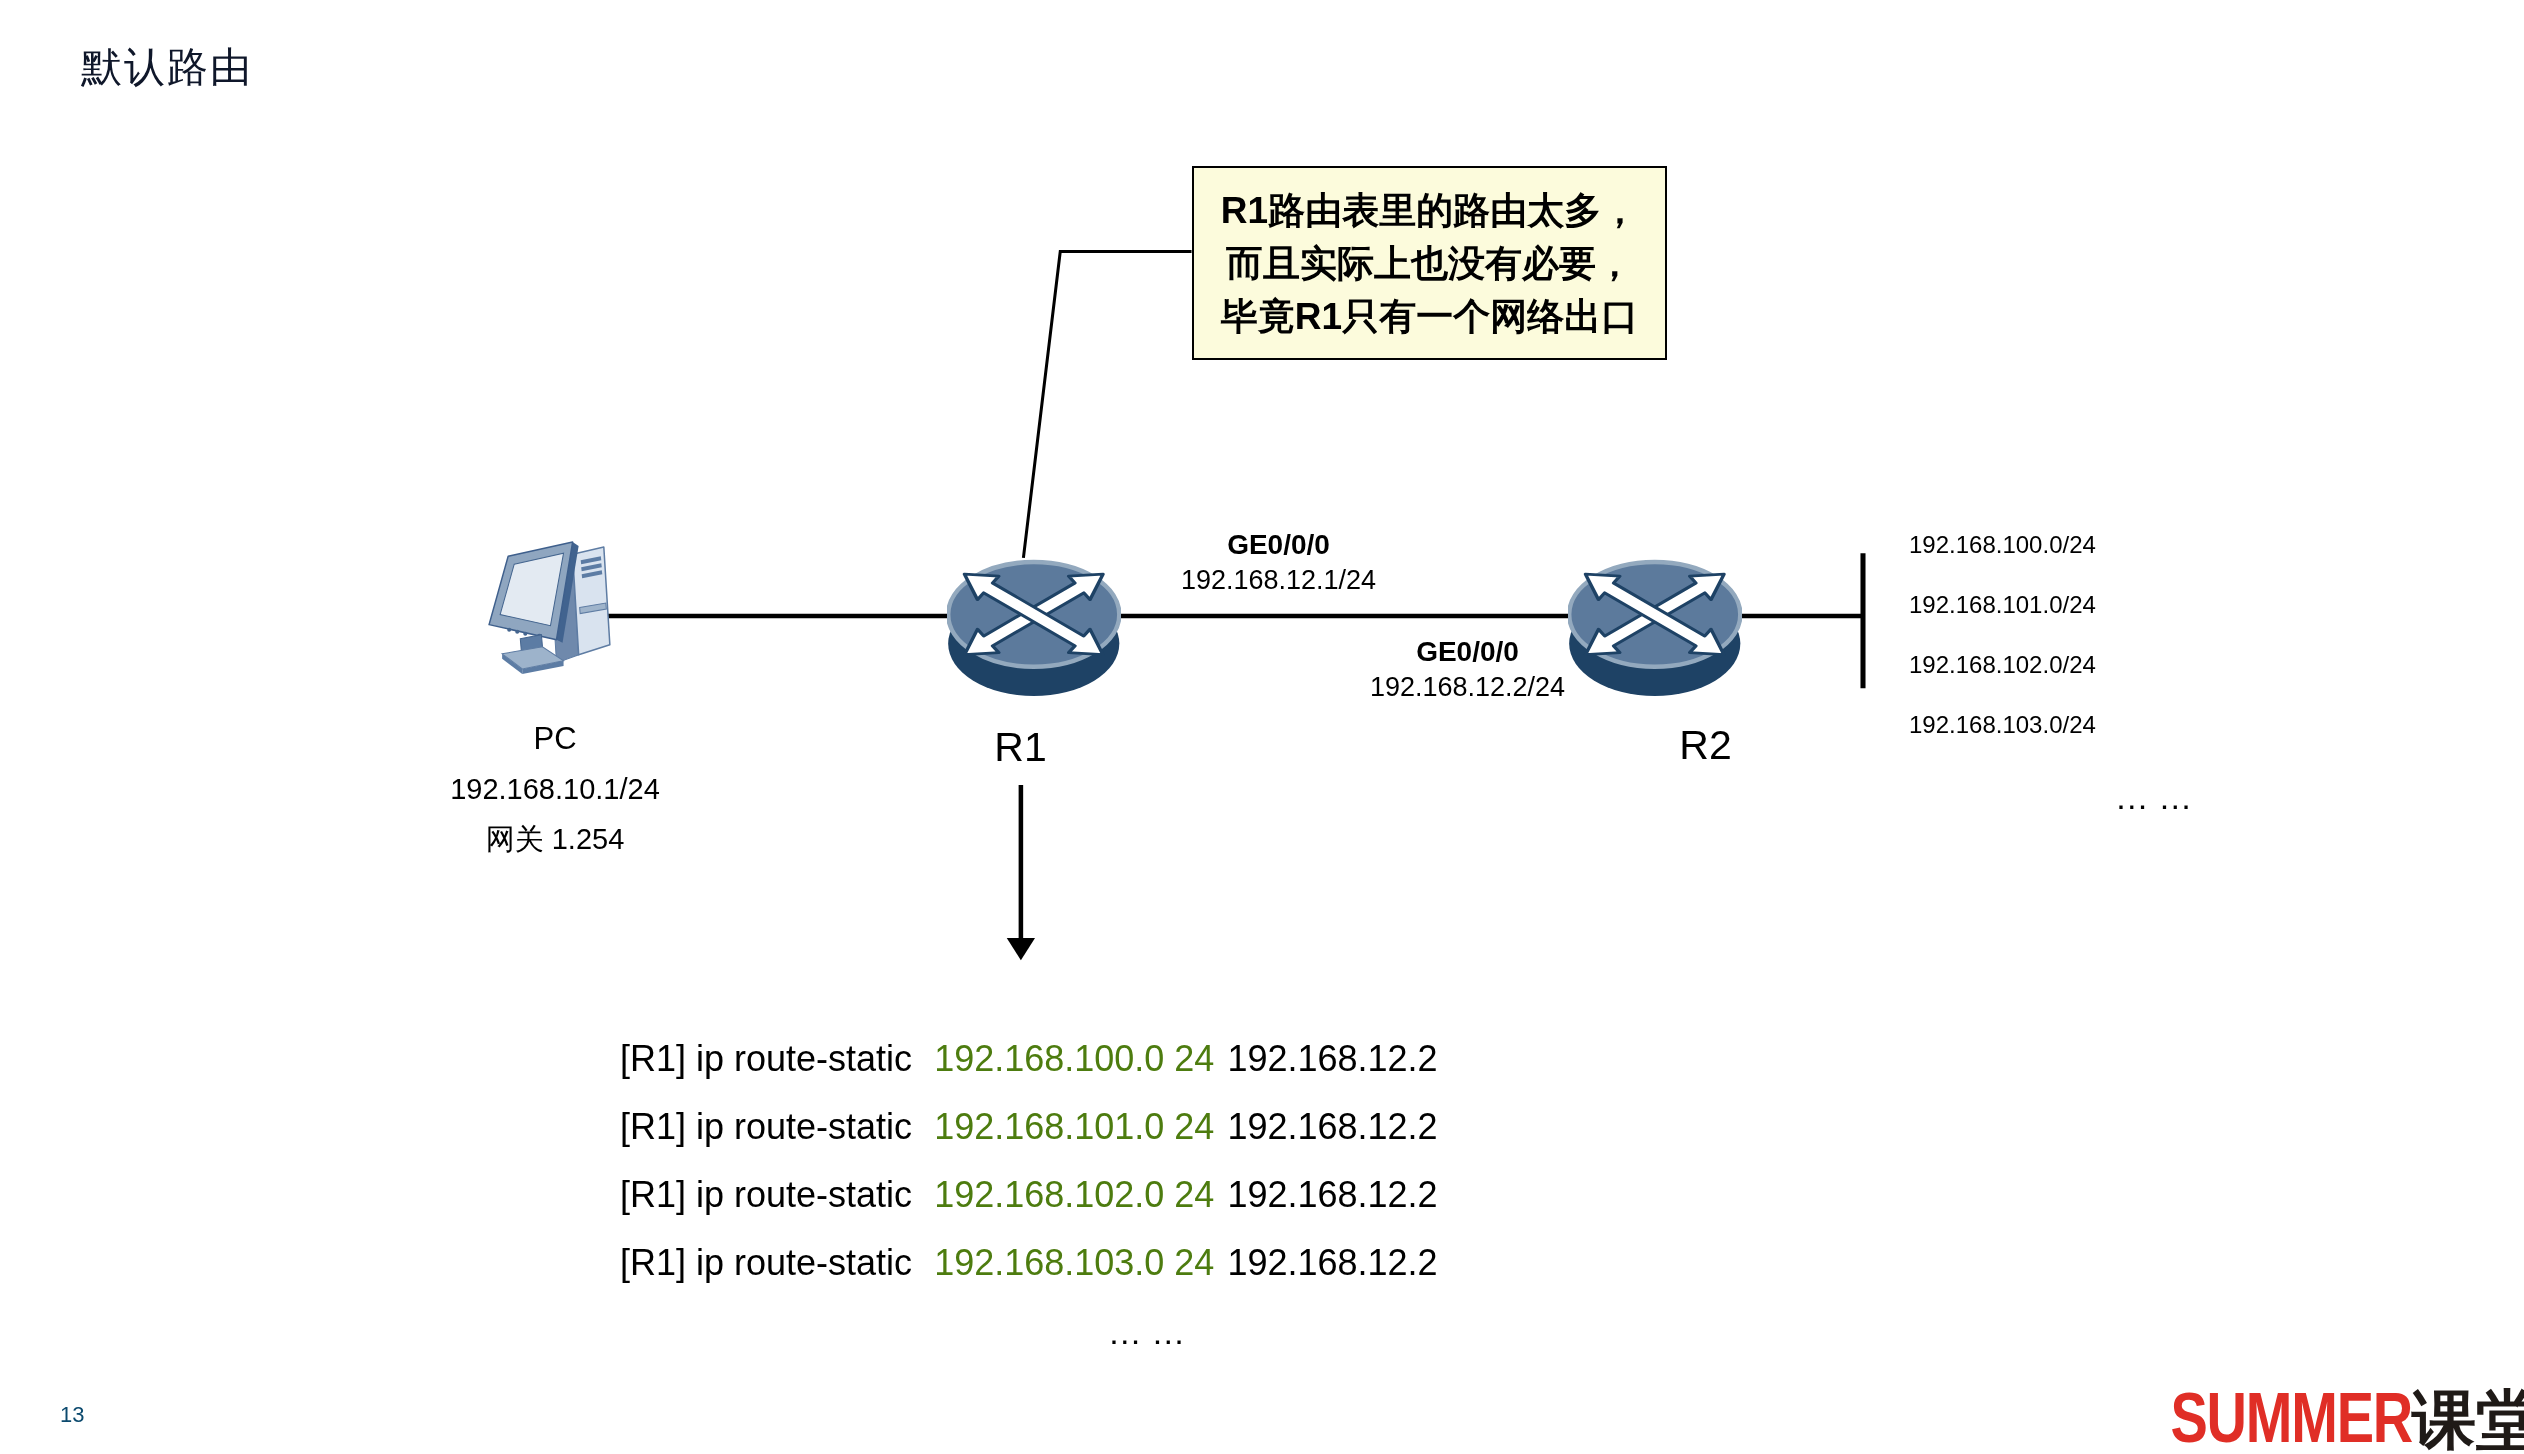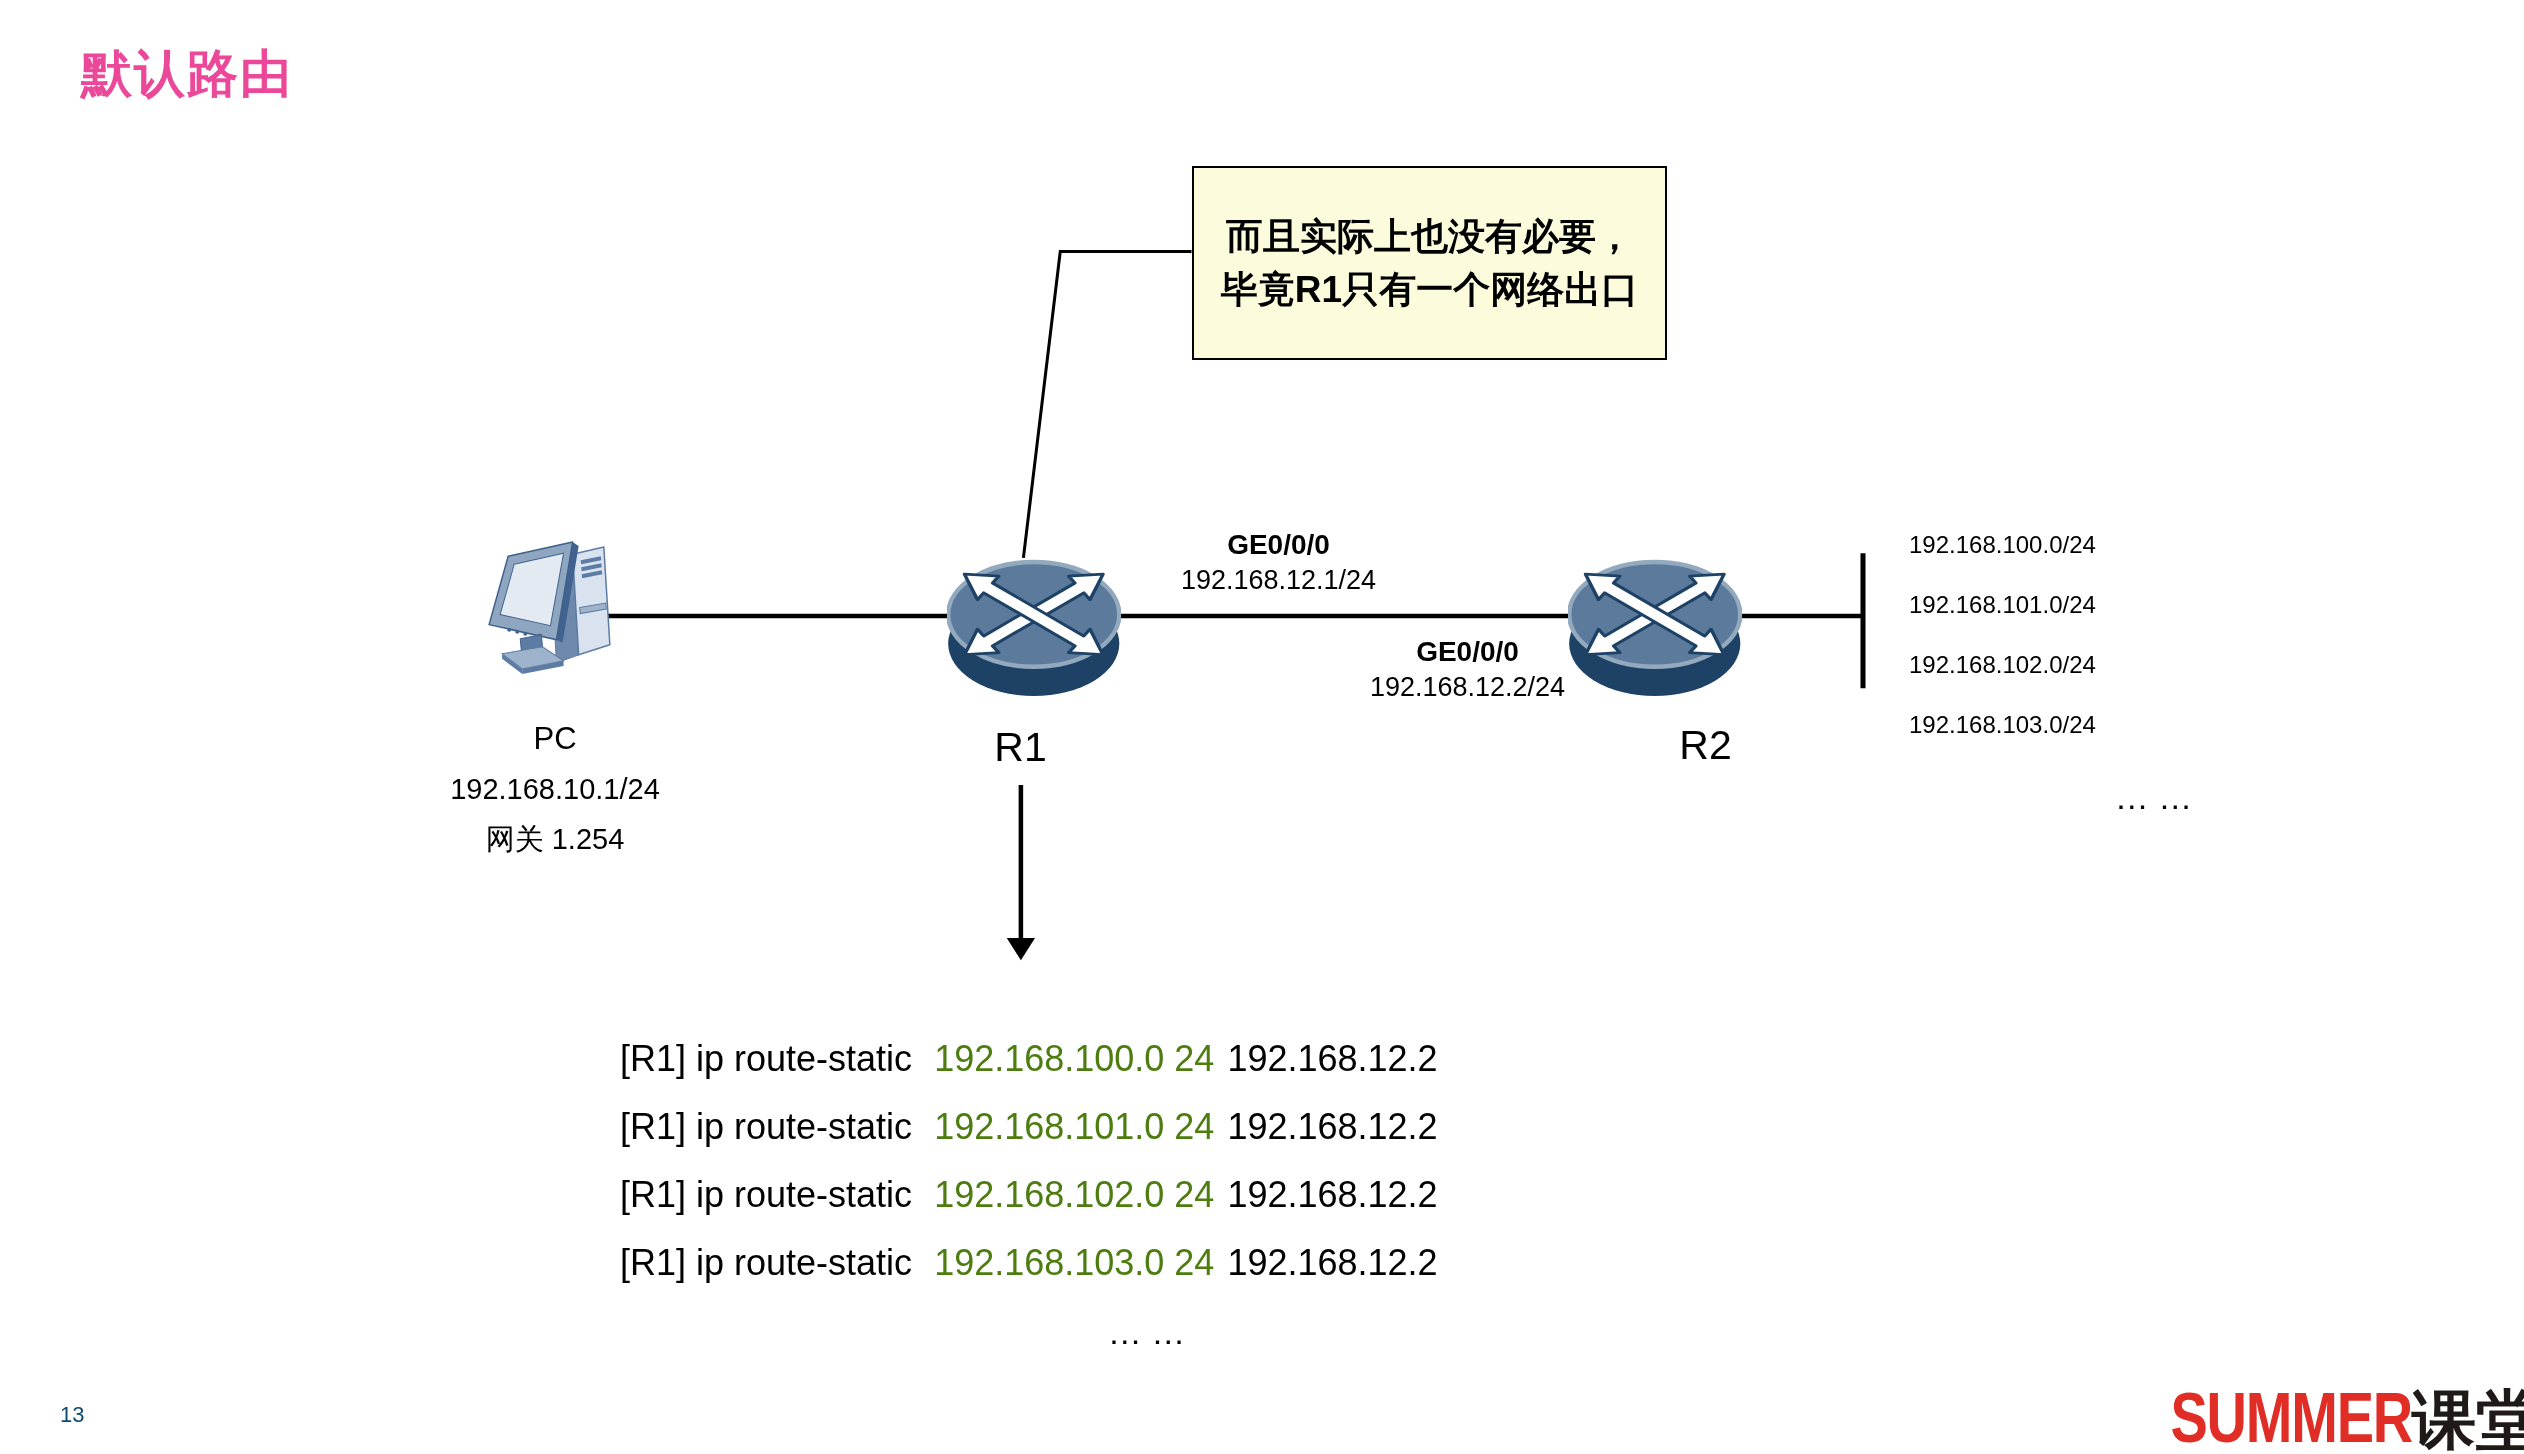--- a/index.html
+++ b/index.html
@@ -1,20 +1,20 @@
 <!DOCTYPE html>
 <html style="font-size:8px"><head>
 <meta charset="utf-8">
 <style>
   html,body{margin:0;padding:0;background:#ffffff;}
   .slide{position:relative;width:2584px;height:1454px;background:#ffffff;overflow:hidden;
          font-family:"Liberation Sans", sans-serif;color:#000;}
   .abs{position:absolute;}
   
-  .title{left:81px;top:40px;font-size:51px;font-weight:700;color:#ec4899;letter-spacing:2px;}
+  .title{left:81px;top:40px;font-size:41px;font-weight:400;color:#0f172a;letter-spacing:2px;}
   
   .callout{left:1192px;top:166px;width:475px;height:194px;box-sizing:border-box;
            background:#FCFBDC;border:2px solid #000;display:flex;flex-direction:column;
            justify-content:center;text-align:center;font-size:37px;font-weight:600;line-height:53px;}
   
   .wires{left:0;top:0;width:2584px;height:1454px;pointer-events:none;}
   
   .pc-svg{left:480px;top:539px;width:151px;height:136px;}
   .router-svg{width:174px;height:146px;}
   .r1-svg{left:947px;top:554px;}
@@ -56,20 +56,21 @@
     <line x1="1190" y1="1220" x2="1895" y2="1220" stroke="#000" stroke-width="9"></line>
     <line x1="2205" y1="1220" x2="3120" y2="1220" stroke="#000" stroke-width="9"></line>
     <line x1="3425" y1="1220" x2="3690" y2="1220" stroke="#000" stroke-width="9"></line>
     <line x1="3690" y1="1096" x2="3690" y2="1363" stroke="#000" stroke-width="10"></line>
     <polyline points="2360,498 2100,498 2027,1105" fill="none" stroke="#000" stroke-width="6"></polyline>
     <line x1="2022" y1="1555" x2="2022" y2="1866" stroke="#000" stroke-width="9"></line>
     <polygon points="1994,1858 2050,1858 2022,1902" fill="#000"></polygon>
   </svg>
 
   <div class="abs callout">
+    <div>R1路由表里的路由太多，</div>
     <div>而且实际上也没有必要，</div>
     <div>毕竟R1只有一个网络出口</div>
   </div>
 
   <svg class="abs pc-svg" viewBox="0 0 300 270" xmlns="http://www.w3.org/2000/svg">
 
     <polygon points="140,50 184,30 196,230 152,246" fill="#6F89AC" stroke="#5E7CA3" stroke-width="2"></polygon>
     <polygon points="184,30 246,16 258,210 196,230" fill="#D9E3EF" stroke="#5E7CA3" stroke-width="3" stroke-linejoin="round"></polygon>
     <polygon points="200,42 240,34 241,42 201,50" fill="#5C7CA4"></polygon>
     <polygon points="201,56 241,48 242,56 202,64" fill="#5C7CA4"></polygon>

